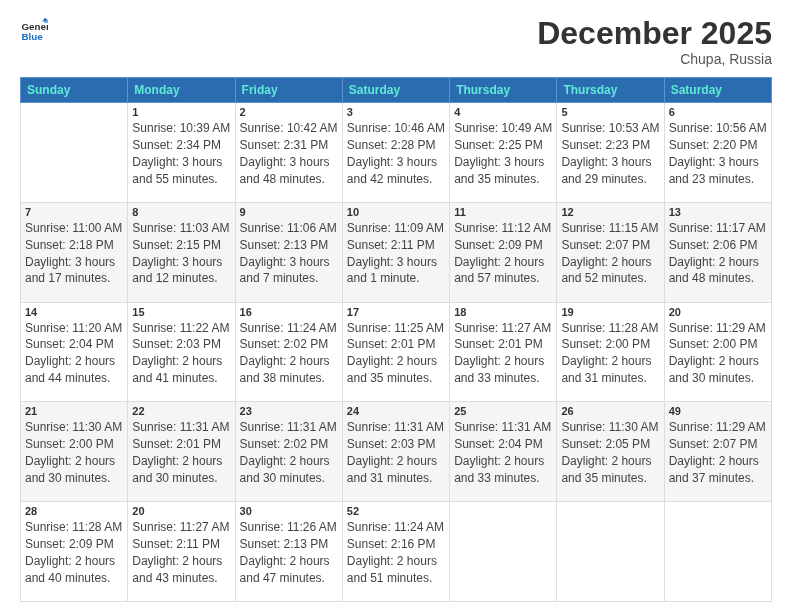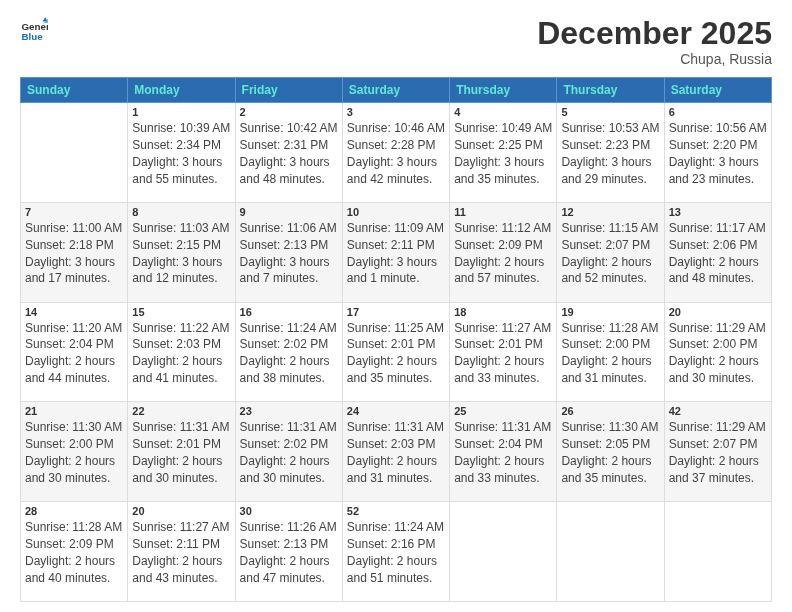--- a/index.html
+++ b/index.html
@@ -230,21 +230,21 @@
           </td>
           <td>
             <span class="day-number">25</span>
             <div class="day-detail">Sunrise: 11:31 AM<br>Sunset: 2:04 PM<br>Daylight: 2 hours and 33 minutes.</div>
           </td>
           <td>
             <span class="day-number">26</span>
             <div class="day-detail">Sunrise: 11:30 AM<br>Sunset: 2:05 PM<br>Daylight: 2 hours and 35 minutes.</div>
           </td>
           <td>
-            <span class="day-number">42</span>
+            <span class="day-number">49</span>
             <div class="day-detail">Sunrise: 11:29 AM<br>Sunset: 2:07 PM<br>Daylight: 2 hours and 37 minutes.</div>
           </td>
         </tr>
         <tr class="row-white">
           <td>
             <span class="day-number">28</span>
             <div class="day-detail">Sunrise: 11:28 AM<br>Sunset: 2:09 PM<br>Daylight: 2 hours and 40 minutes.</div>
           </td>
           <td>
             <span class="day-number">20</span>

